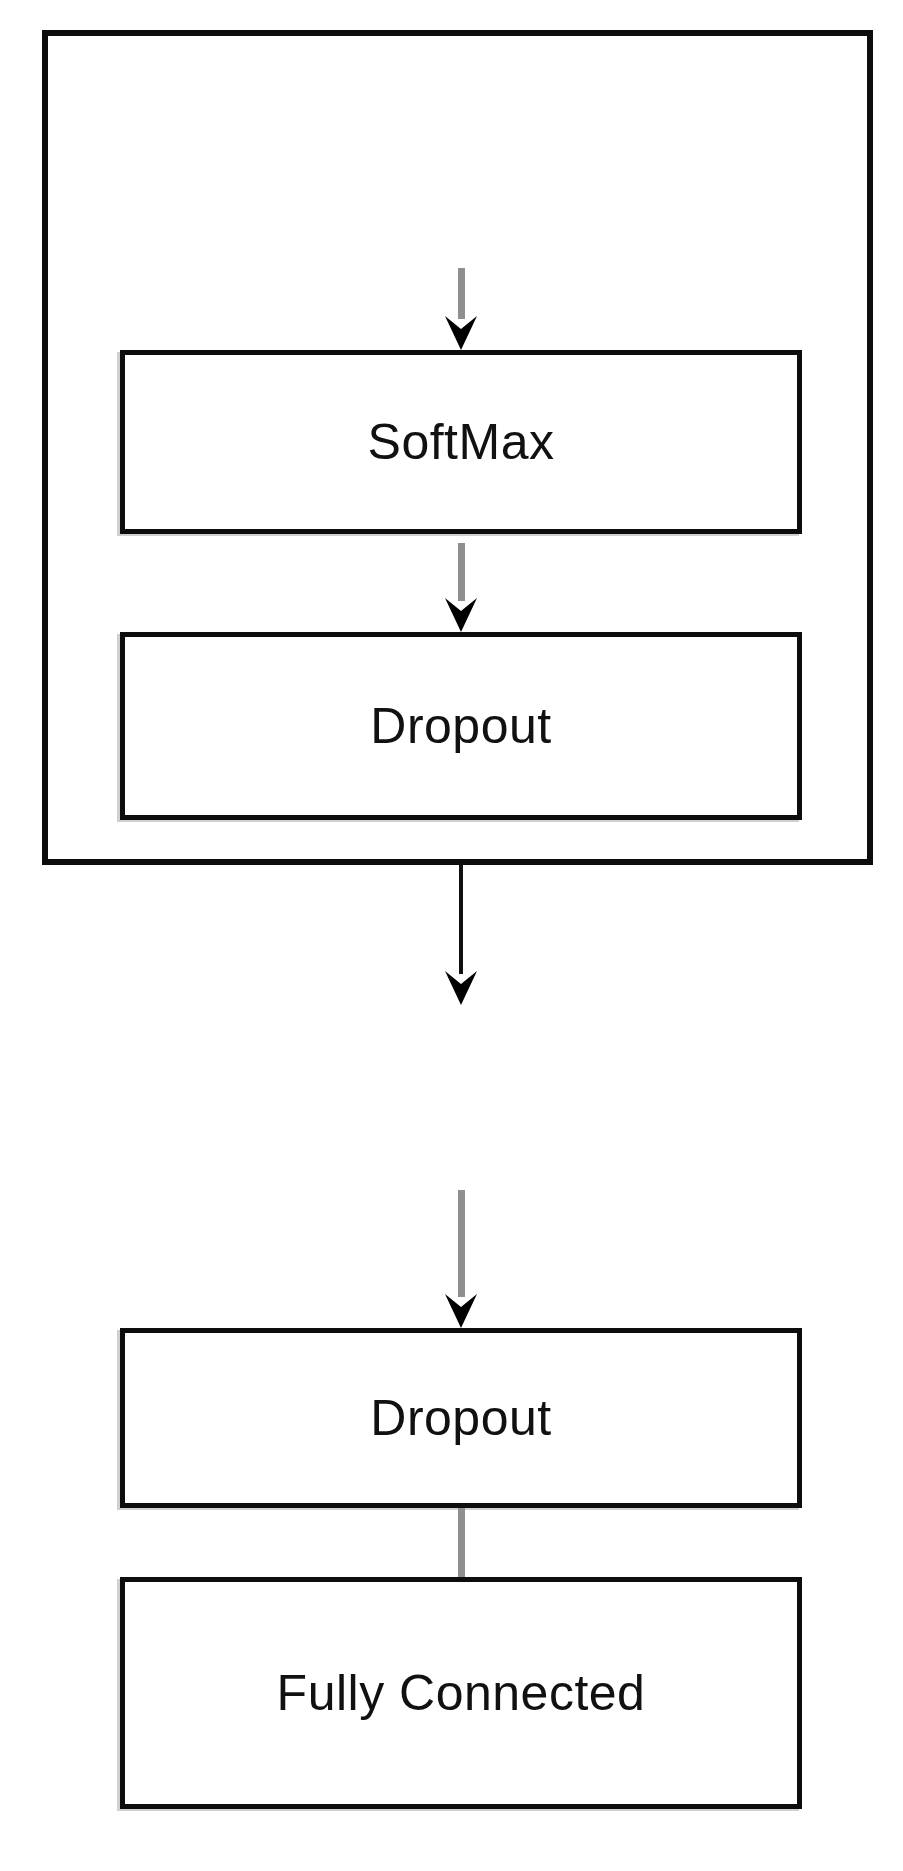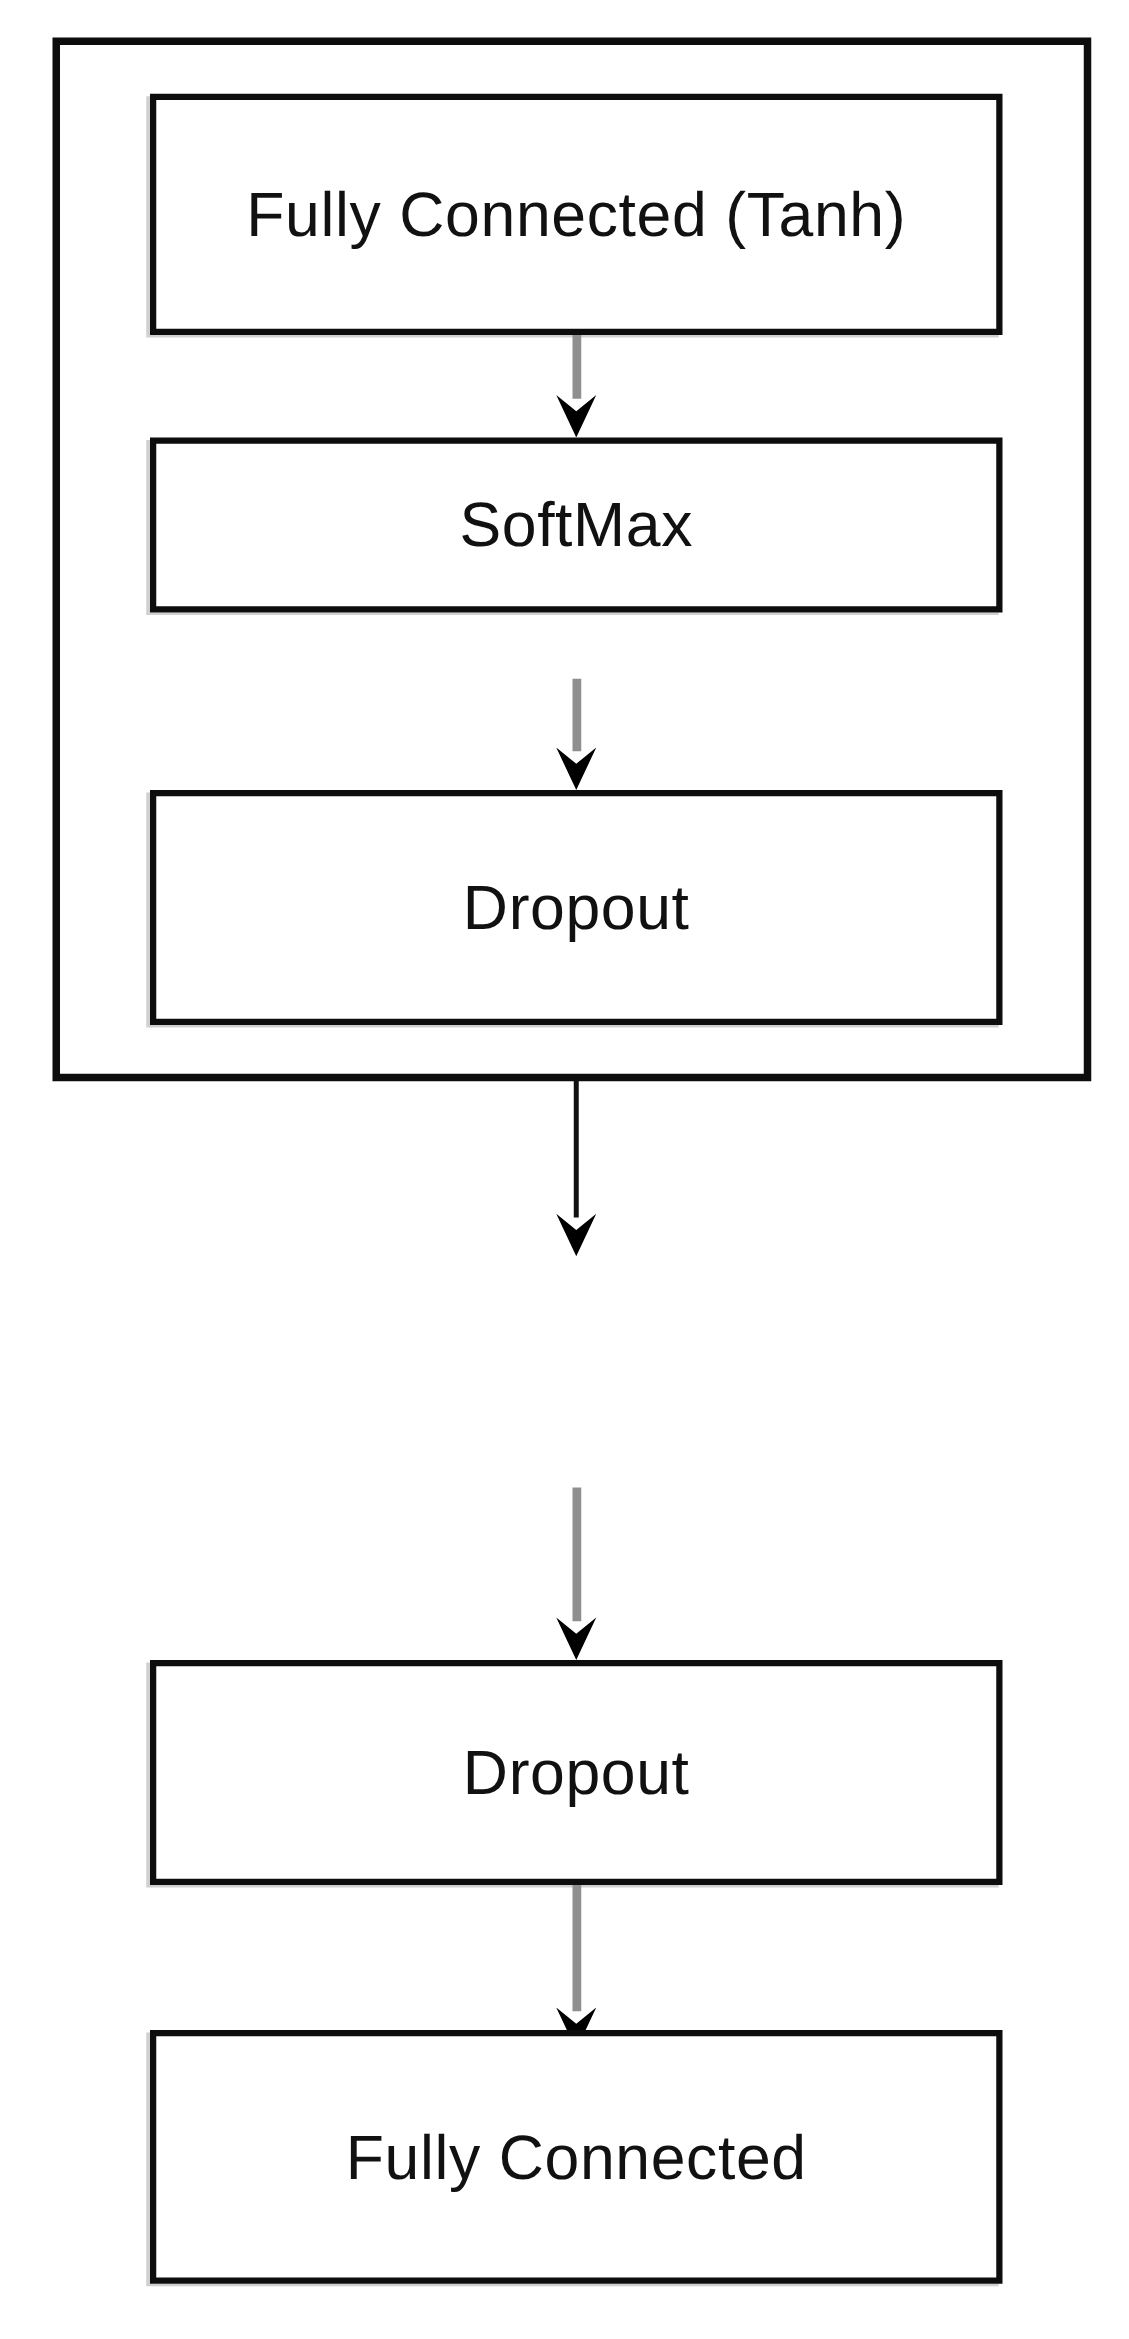--- a/index.html
+++ b/index.html
@@ -34,25 +34,25 @@
     box-sizing: border-box;
     display: flex;
     align-items: center;
     justify-content: center;
     font-size: 50px;
     color: #111111;
     letter-spacing: 0.5px;
     box-shadow: -3px 2px 0 rgba(150,150,150,0.45);
   }
   .node-fc-tanh   { top: 75px;   height: 193px; }
-  .node-softmax   { top: 350px;  height: 140px; text-align: center; }
+  .node-softmax   { top: 350px;  height: 184px; text-align: center; }
   .node-dropout-1 { top: 632px;  height: 188px; }
   .node-bi-lstm   { top: 1005px; height: 185px; }
   .node-dropout-2 { top: 1328px; height: 180px; }
-  .node-fc        { top: 1624px; height: 203px; }
+  .node-fc        { top: 1577px; height: 232px; }
 
   .connector {
     position: absolute;
     left: 443px;          
     width: 36px;
     display: flex;
     flex-direction: column;
     align-items: center;
   }
   .connector .shaft {
@@ -75,23 +75,20 @@
   .conn-4 { top: 1190px; height: 138px; }
   .conn-5 { top: 1508px; height: 132px; }
 </style>
 </head>
 <body>
 
 <div class="canvas">
 
   <div class="group-box"></div>
 
-  <div class="node node-fc-tanh">
-    <span>Fully Connected (Tanh)</span>
-  </div>
 
   <div class="connector conn-1">
     <div class="shaft"></div>
     <svg class="head" width="36" height="34" viewBox="0 0 36 34">
       <polygon points="2,0 18,13 34,0 18,34" fill="#000000"></polygon>
     </svg>
   </div>
 
   <div class="node node-softmax">
     <span>SoftMax</span>

